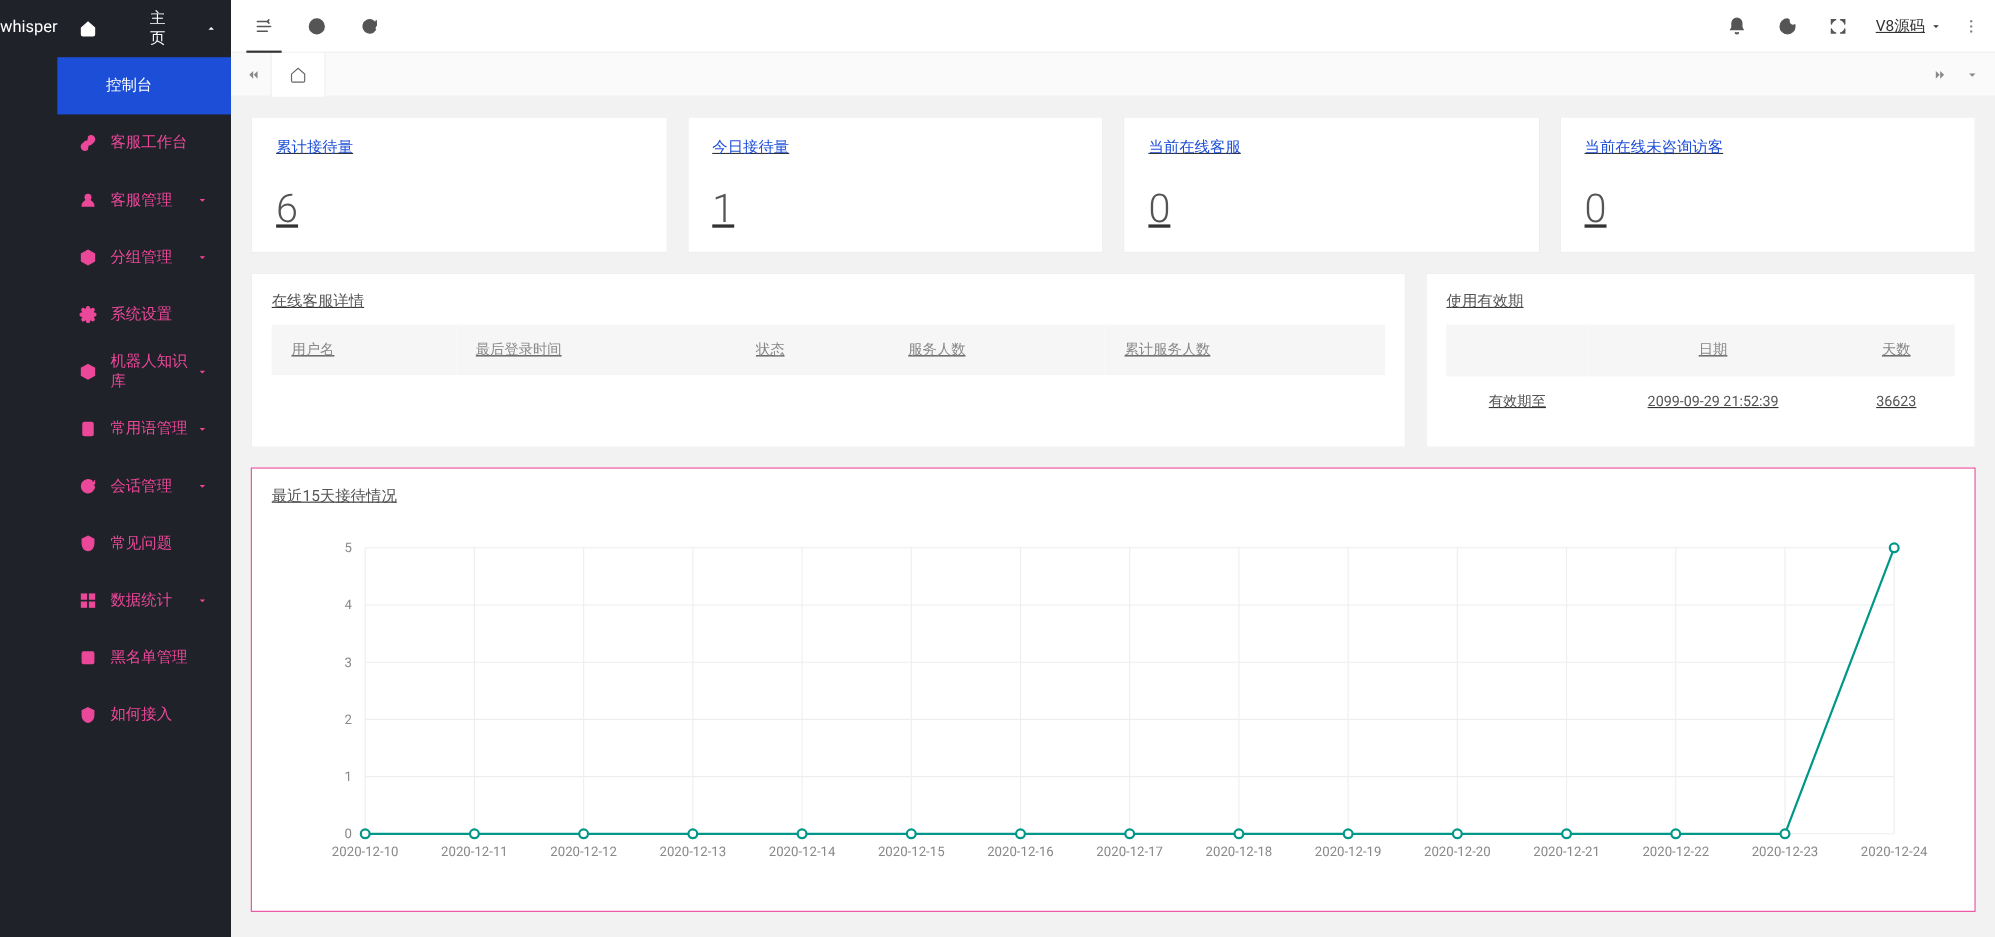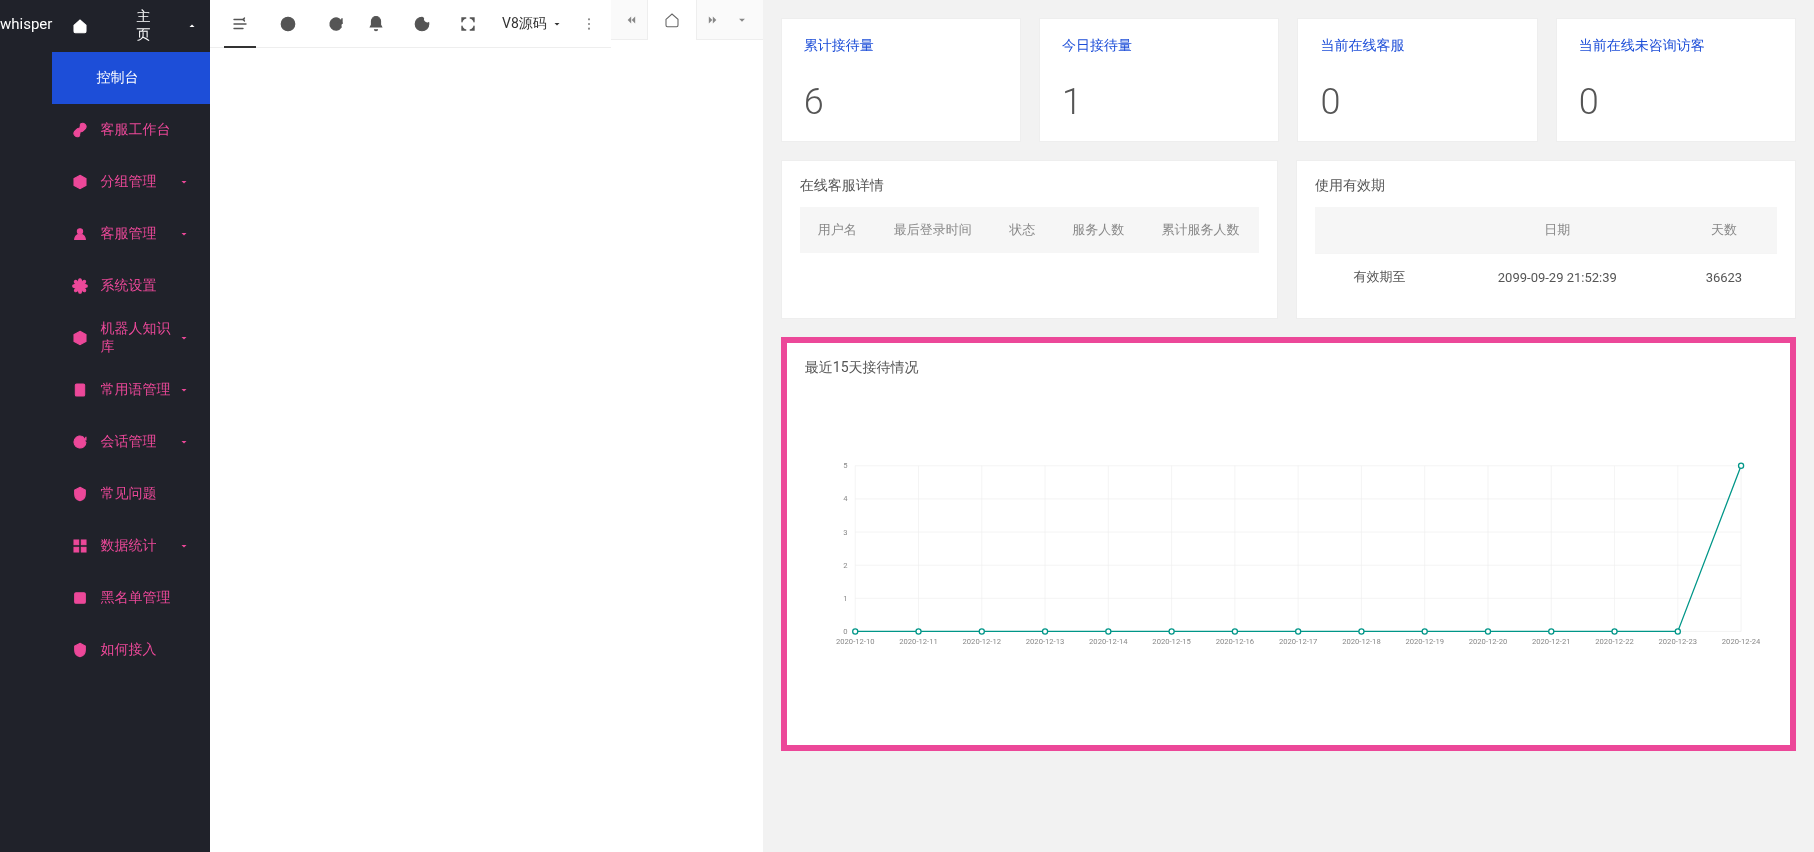--- a/index.html
+++ b/index.html
@@ -6,21 +6,21 @@
 body { font-family:-apple-system,BlinkMacSystemFont,"Segoe UI",Roboto,"PingFang SC","Microsoft YaHei",sans-serif; font-size:14px; color:#333; background:#f5f5f5; width:1814px; height:852px; overflow:hidden; display:flex; }
 .sidebar { width:210px; height:100%; background:#20222a; color:#ccc; flex-shrink:0; display:flex; flex-direction:row; }
 .logo { height:48px; display:flex; align-items:center; justify-content:center; color:#fff; font-size:15px; font-weight:400; }
 .menu { flex:1; overflow-y:auto; }
 .menu-item { display:flex; align-items:center; padding:0 20px; height:52px; cursor:pointer; color:#ec4899; font-size:14px; position:relative; }
 .menu-item.active { background:#1d4ed8; color:#fff; padding-left:44px; }
 .menu-item .icon { width:16px; height:16px; margin-right:12px; flex-shrink:0; }
 .menu-item .chev { margin-left:auto; }
 .menu-item.expanded { color:#fff;gap:36px; }
 .menu-item.expanded .chev svg { transform:rotate(180deg); }
-.main { flex:1; display:flex; height:100%; background:#fff; }
+.main { flex:1; display:flex; flex-direction:column; height:100%; background:#fff;text-decoration:underline; }
 .topbar { height:48px; border-bottom:1px solid #eee; display:flex; align-items:center; padding:0 10px; background:#fff; }
 .topbar .left { display:flex; align-items:center; gap:8px; }
 .top-btn { width:40px; height:48px; display:flex; align-items:center; justify-content:center; cursor:pointer; color:#555; position:relative; }
 .top-btn.active::after { content:''; position:absolute; bottom:0; left:4px; right:4px; height:2px; background:#333; }
 .topbar .right { margin-left:auto; display:flex; align-items:center; gap:6px; }
 .source-btn { display:flex; align-items:center; gap:4px; cursor:pointer; padding:0 8px; height:48px; color:#333; }
 .more-btn { width:24px; display:flex; align-items:center; justify-content:center; cursor:pointer; color:#888; }
 .tabbar { height:40px; border-bottom:1px solid #eee; display:flex; align-items:center; padding:0 6px; background:#fafafa; }
 .tab-nav { width:30px; display:flex; align-items:center; justify-content:center; cursor:pointer; color:#888; height:40px; }
 .tab-nav.right{margin-left:auto;}
@@ -34,21 +34,21 @@
 .row2 { display:flex; gap:18px; margin-bottom:18px; }
 .panel { background:#fff; border:1px solid #eee; }
 .panel-title { padding:16px 18px 12px; font-size:14px; color:#555; }
 .panel.online { flex:1; }
 .panel.validity { width:500px; }
 .tbl { width:100%; border-collapse:collapse; }
 .tbl th { background:#f6f6f6; color:#888; font-weight:400; text-align:left; padding:14px 18px; font-size:13px; }
 .tbl td { padding:14px 18px; font-size:13px; color:#555; border-top:1px solid #f5f5f5; }
 .panel.online .tbl-wrap{padding:0 18px 18px;}
 .panel.validity .tbl-wrap{padding:0 18px 18px;}
-.chart-panel { background:#fff; border:6px solid #ec4899; }
+.chart-panel { background:#fff; border:1px solid #ec4899; }
 .chart-panel .panel-title{padding:16px 18px 8px;}
 .chart-area { padding:10px 30px 30px 30px; }
 svg { display:block; }
 .icon svg{width:16px;height:16px;fill:currentColor;}
 .chev svg{width:12px;height:12px;fill:currentColor;transition:transform .15s;}
 .top-btn svg{width:18px;height:18px;fill:currentColor;stroke:currentColor;}
 .tab-nav svg{width:14px;height:14px;fill:currentColor;}
 .validity .tbl th{text-align:center;}
 .validity .tbl td{text-align:center;}
 .validity .tbl td:first-child{text-align:center;}
@@ -80,39 +80,39 @@
           <svg viewBox="0 0 24 24" fill="none" stroke="currentColor" stroke-width="1.6">
             <path d="M10 13a5 5 0 0 0 7 0l3-3a5 5 0 0 0-7-7l-1 1"></path>
             <path d="M14 11a5 5 0 0 0-7 0l-3 3a5 5 0 0 0 7 7l1-1"></path>
           </svg>
         </span>
         <span>客服工作台</span>
       </div>
       <div class="menu-item">
         <span class="icon">
           <svg viewBox="0 0 24 24" fill="none" stroke="currentColor" stroke-width="1.6">
+            <circle cx="12" cy="8" r="4"></circle>
+            <path d="M4 21v-1a7 7 0 0 1 16 0v1"></path>
+          </svg>
+        </span>
+        <span>客服管理</span>
+        <span class="chev">
+          <svg viewBox="0 0 24 24">
+            <path d="M7 10l5 5 5-5z"></path>
+          </svg>
+        </span>
+      </div>
+      <div class="menu-item">
+        <span class="icon">
+          <svg viewBox="0 0 24 24" fill="none" stroke="currentColor" stroke-width="1.6">
             <path d="M12 2l9 5v10l-9 5-9-5V7z"></path>
             <path d="M12 12l9-5M12 12v10M12 12L3 7"></path>
           </svg>
         </span>
         <span>分组管理</span>
-        <span class="chev">
-          <svg viewBox="0 0 24 24">
-            <path d="M7 10l5 5 5-5z"></path>
-          </svg>
-        </span>
-      </div>
-      <div class="menu-item">
-        <span class="icon">
-          <svg viewBox="0 0 24 24" fill="none" stroke="currentColor" stroke-width="1.6">
-            <circle cx="12" cy="8" r="4"></circle>
-            <path d="M4 21v-1a7 7 0 0 1 16 0v1"></path>
-          </svg>
-        </span>
-        <span>客服管理</span>
         <span class="chev">
           <svg viewBox="0 0 24 24">
             <path d="M7 10l5 5 5-5z"></path>
           </svg>
         </span>
       </div>
       <div class="menu-item">
         <span class="icon">
           <svg viewBox="0 0 24 24" fill="none" stroke="currentColor" stroke-width="1.6">
             <circle cx="12" cy="12" r="3"></circle>

